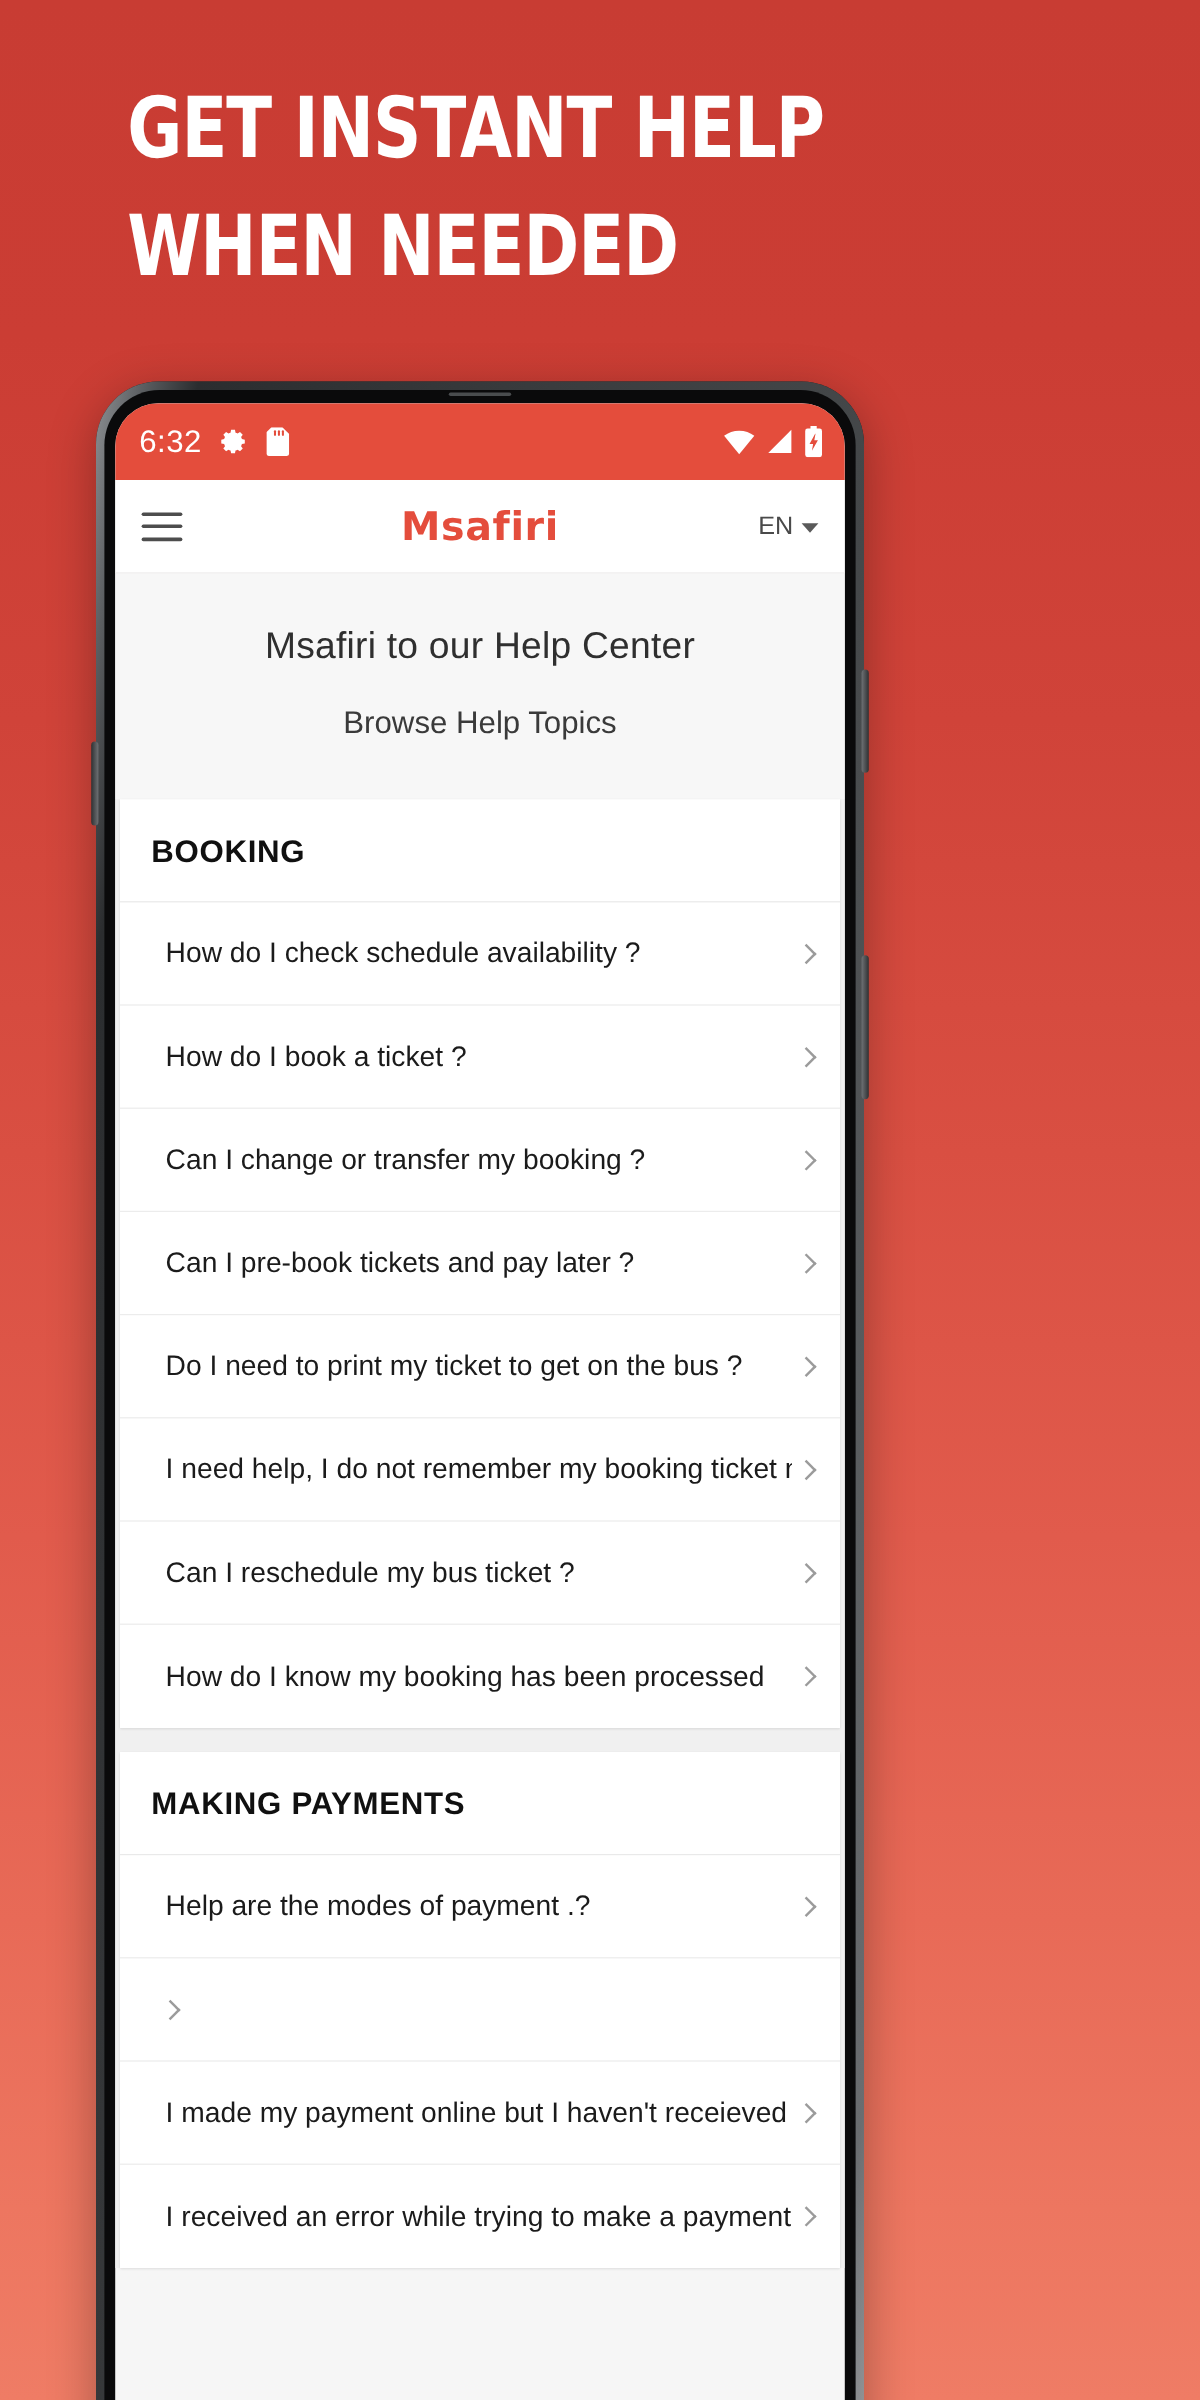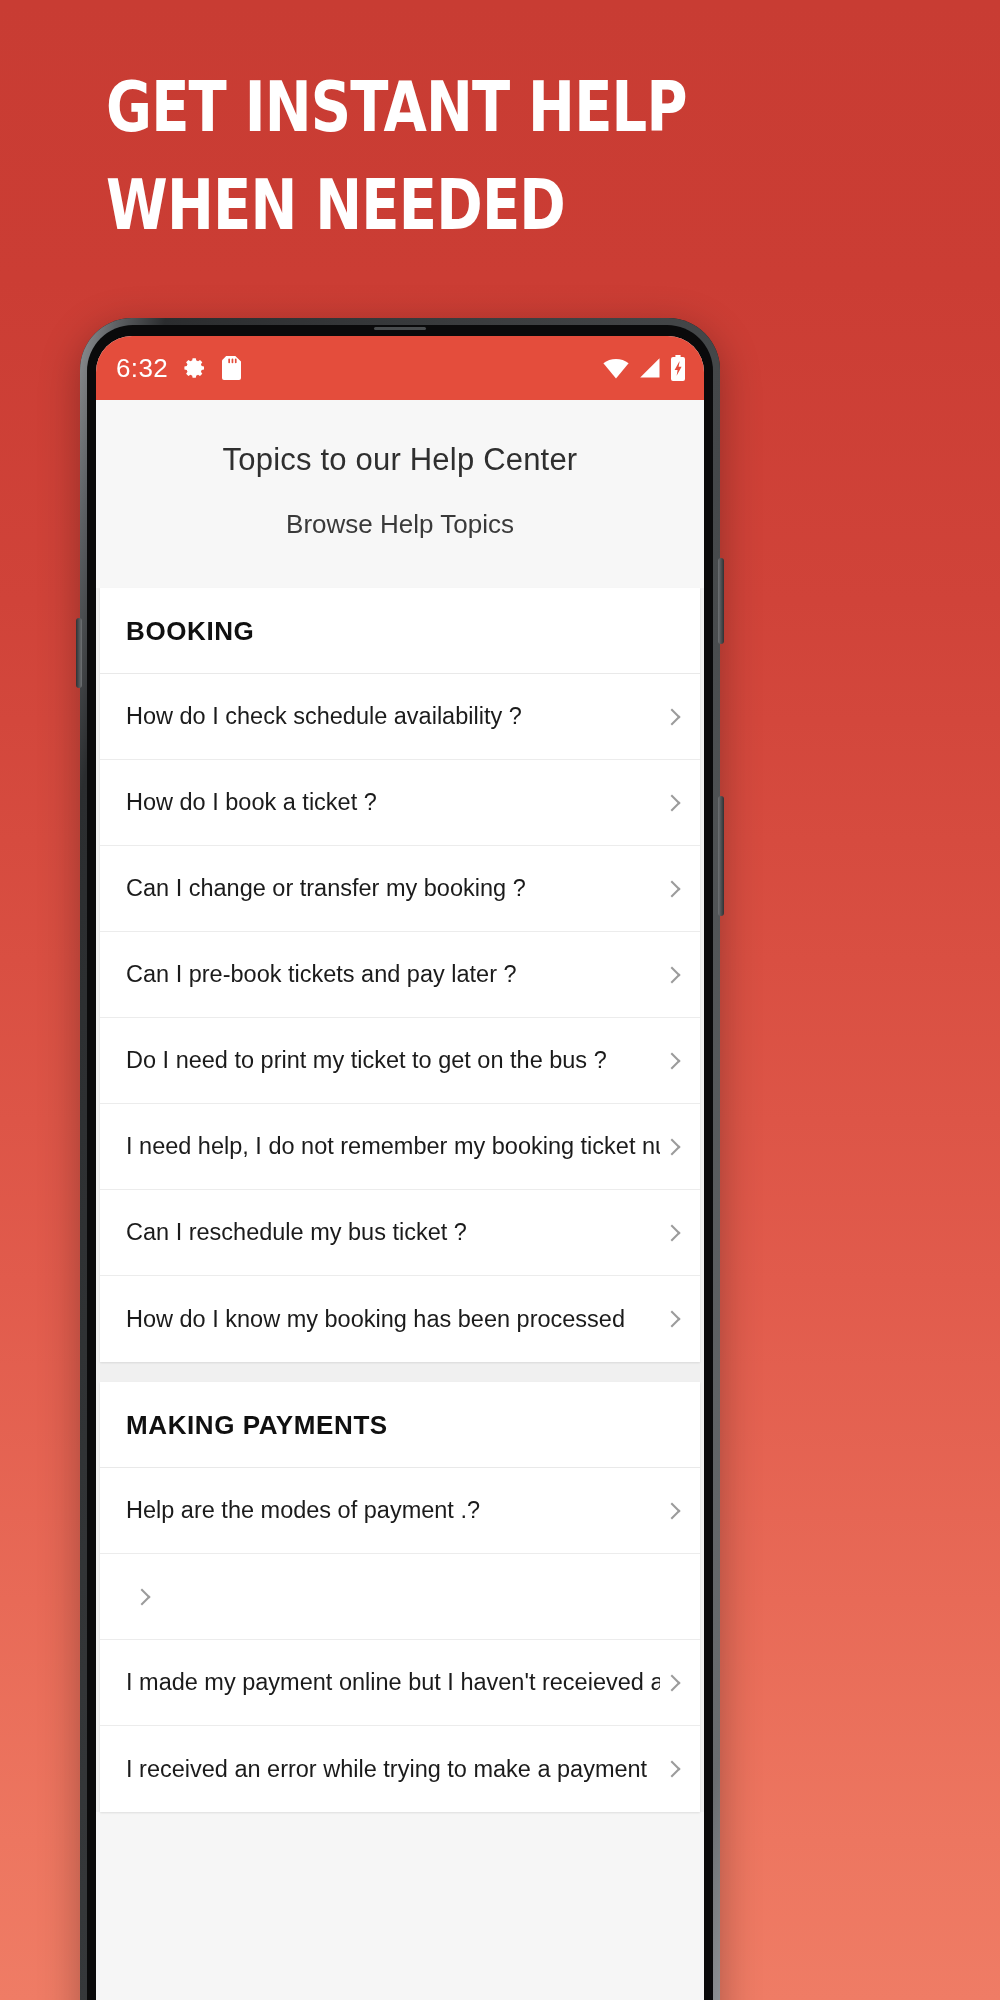--- a/index.html
+++ b/index.html
@@ -216,20 +216,21 @@
     min-height: 86px;
   }
   .row:last-child { border-bottom: none; }
   .row .row-label {
     font-size: 23.5px;
     color: #1b1b1b;
     font-weight: 400;
     white-space: nowrap;
     overflow: hidden;
     flex: 1 1 auto;
+    margin-left: 12px;
   }
   .row .chev {
     flex: 0 0 auto;
     width: 12px; height: 12px;
     border-right: 2.6px solid #9b9b9b;
     border-top: 2.6px solid #9b9b9b;
     transform: rotate(45deg);
     margin-left: 10px;
     margin-right: 8px;
   }
@@ -289,23 +290,35 @@
           </span>
           <span>
             <svg class="ico" width="16" height="26" viewBox="0 0 16 26" fill="#ffffff">
               <path d="M5.4 0h5.2v2.1H13a2 2 0 0 1 2 2V24a2 2 0 0 1-2 2H3a2 2 0 0 1-2-2V4.1a2 2 0 0 1 2-2h2.4V0z"></path>
               <path d="M9.3 6.4 4.6 14.9h3l-1 5.8 5-8.9h-3l1-5.4z" fill="#e44d3c"></path>
             </svg>
           </span>
         </div>
       </div>
 
+      <div id="appbar">
+        <div class="burger">
+          <i></i>
+            <i></i>
+            <i></i>
+        </div>
+        <div class="brand">Msafiri</div>
+        <div class="lang">
+          <span>EN</span>
+          <span class="chev"></span>
+        </div>
+      </div>
 
       <div id="welcome">
-        <div class="w-title">Topics to our Help Center</div>
+        <div class="w-title">Msafiri to our Help Center</div>
         <div class="w-sub">Browse Help Topics</div>
       </div>
 
       <div id="content">
           <div class="card">
             <div class="card-header">BOOKING</div>
             <div class="row">
               <span class="row-label">How do I check schedule availability ?</span>
               <span class="chev"></span>
             </div>

